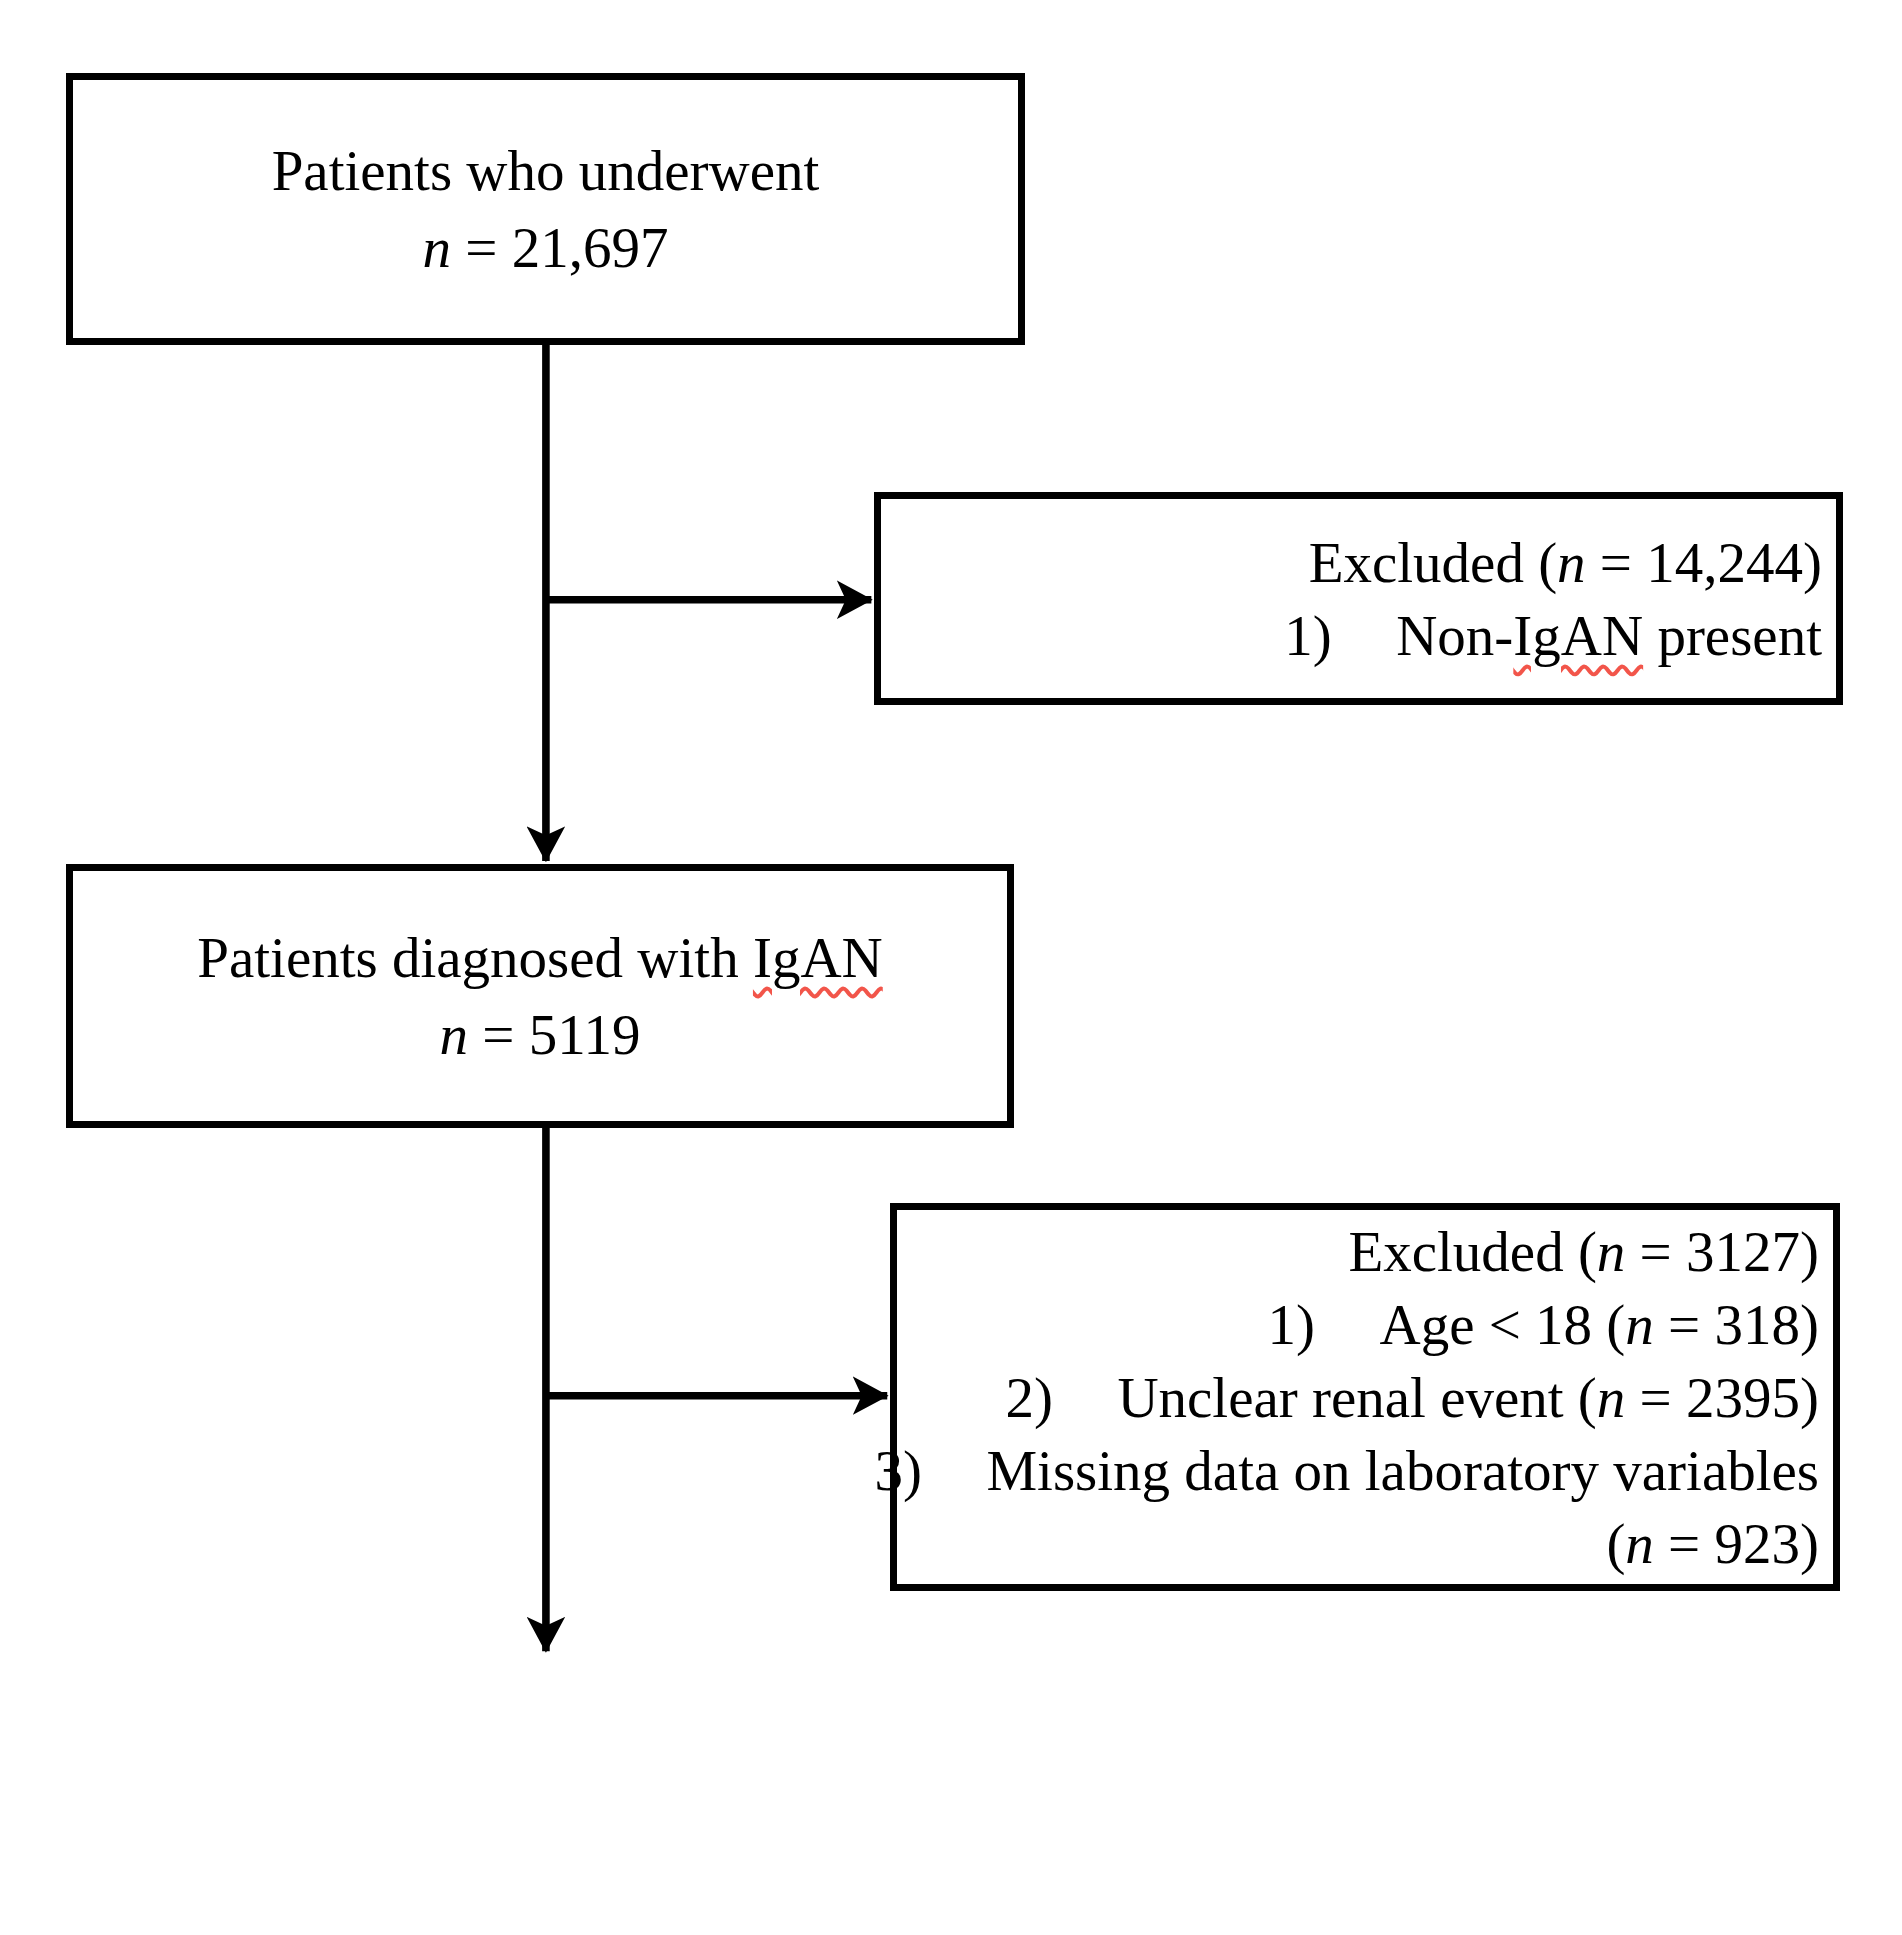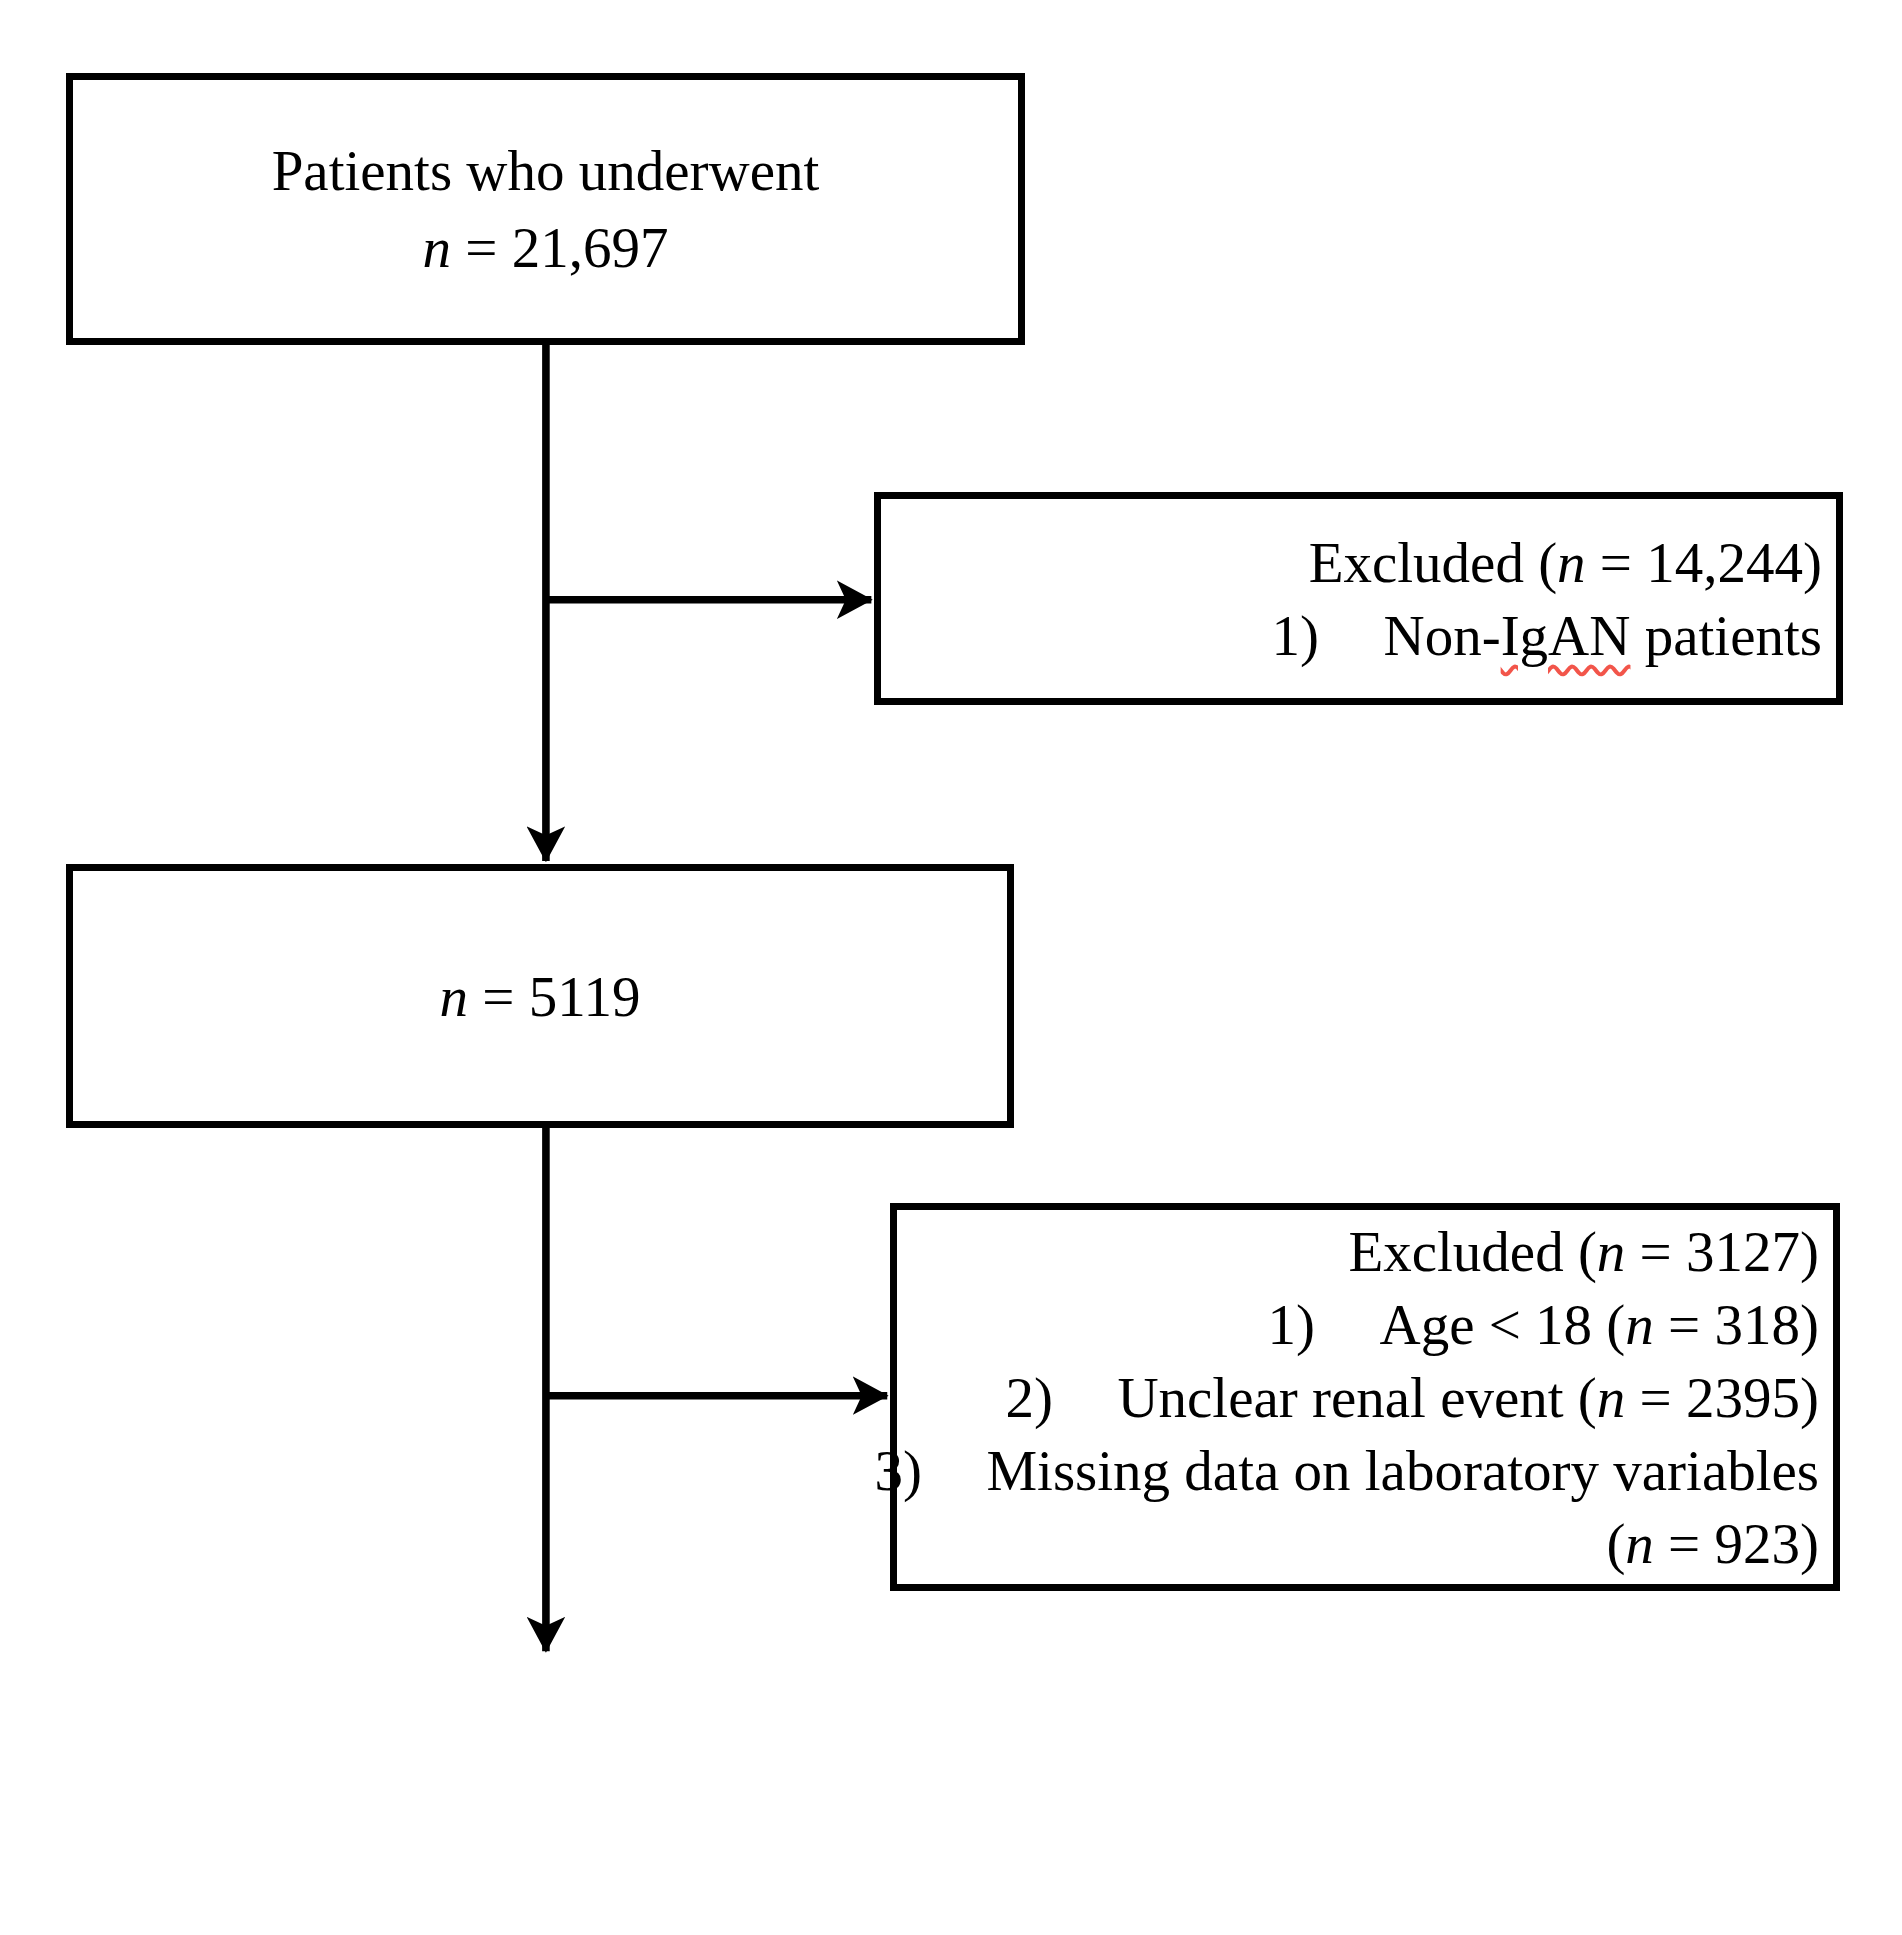--- a/index.html
+++ b/index.html
@@ -90,24 +90,25 @@
     <line class="arrow-line" x1="790" y1="2020" x2="1284" y2="2020" marker-end="url(#stealth)"></line>
   </svg>
 
   <div class="box centered" id="box-biopsy">
     <div class="line">Patients who underwent</div>
     <div class="line"><span class="nvar">n</span><span> = 21,697</span></div>
   </div>
 
   <div class="box listbox" id="box-excl1">
     <div class="line"><span>Excluded (</span><span class="nvar">n</span><span> = 14,244)</span></div>
-    <div class="line"><span class="num">1)</span><span>Non-</span><span class="flagged">IgAN</span><span> patients</span></div>
+    <div class="line"><span class="num">1)</span><span>Non-</span><span class="flagged">IgAN</span><span> present</span></div>
   </div>
 
   <div class="box centered" id="box-igan">
+    <div class="line"><span>Patients diagnosed with </span><span class="flagged">IgAN</span></div>
     <div class="line"><span class="nvar">n</span><span> = 5119</span></div>
   </div>
 
   <div class="box listbox" id="box-excl2">
     <div class="line"><span>Excluded (</span><span class="nvar">n</span><span> = 3127)</span></div>
 
     <div class="line"><span class="num">1)</span><span>Age &lt; 18 (</span><span class="nvar">n</span><span> = 318)</span></div>
 
     <div class="line"><span class="num">2)</span><span>Unclear renal event (</span><span class="nvar">n</span><span> = 2395)</span></div>
 

